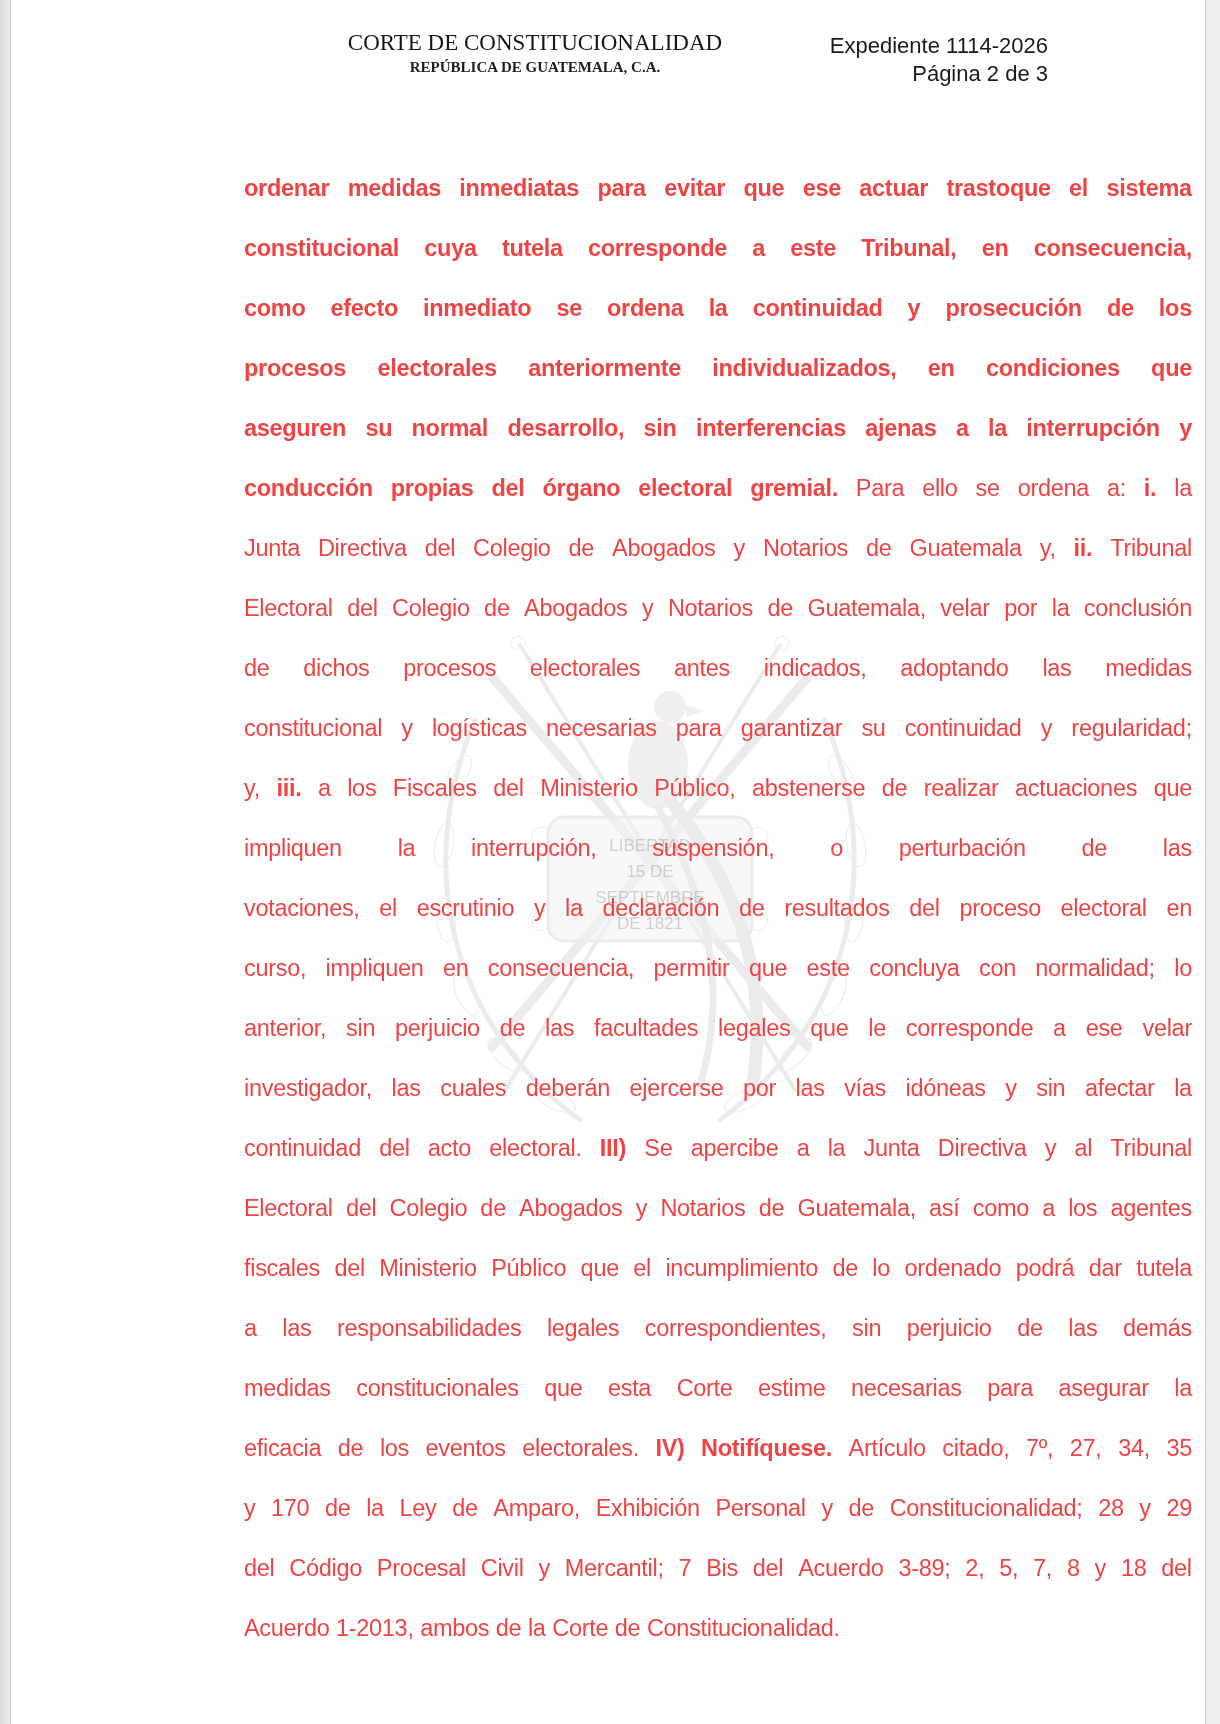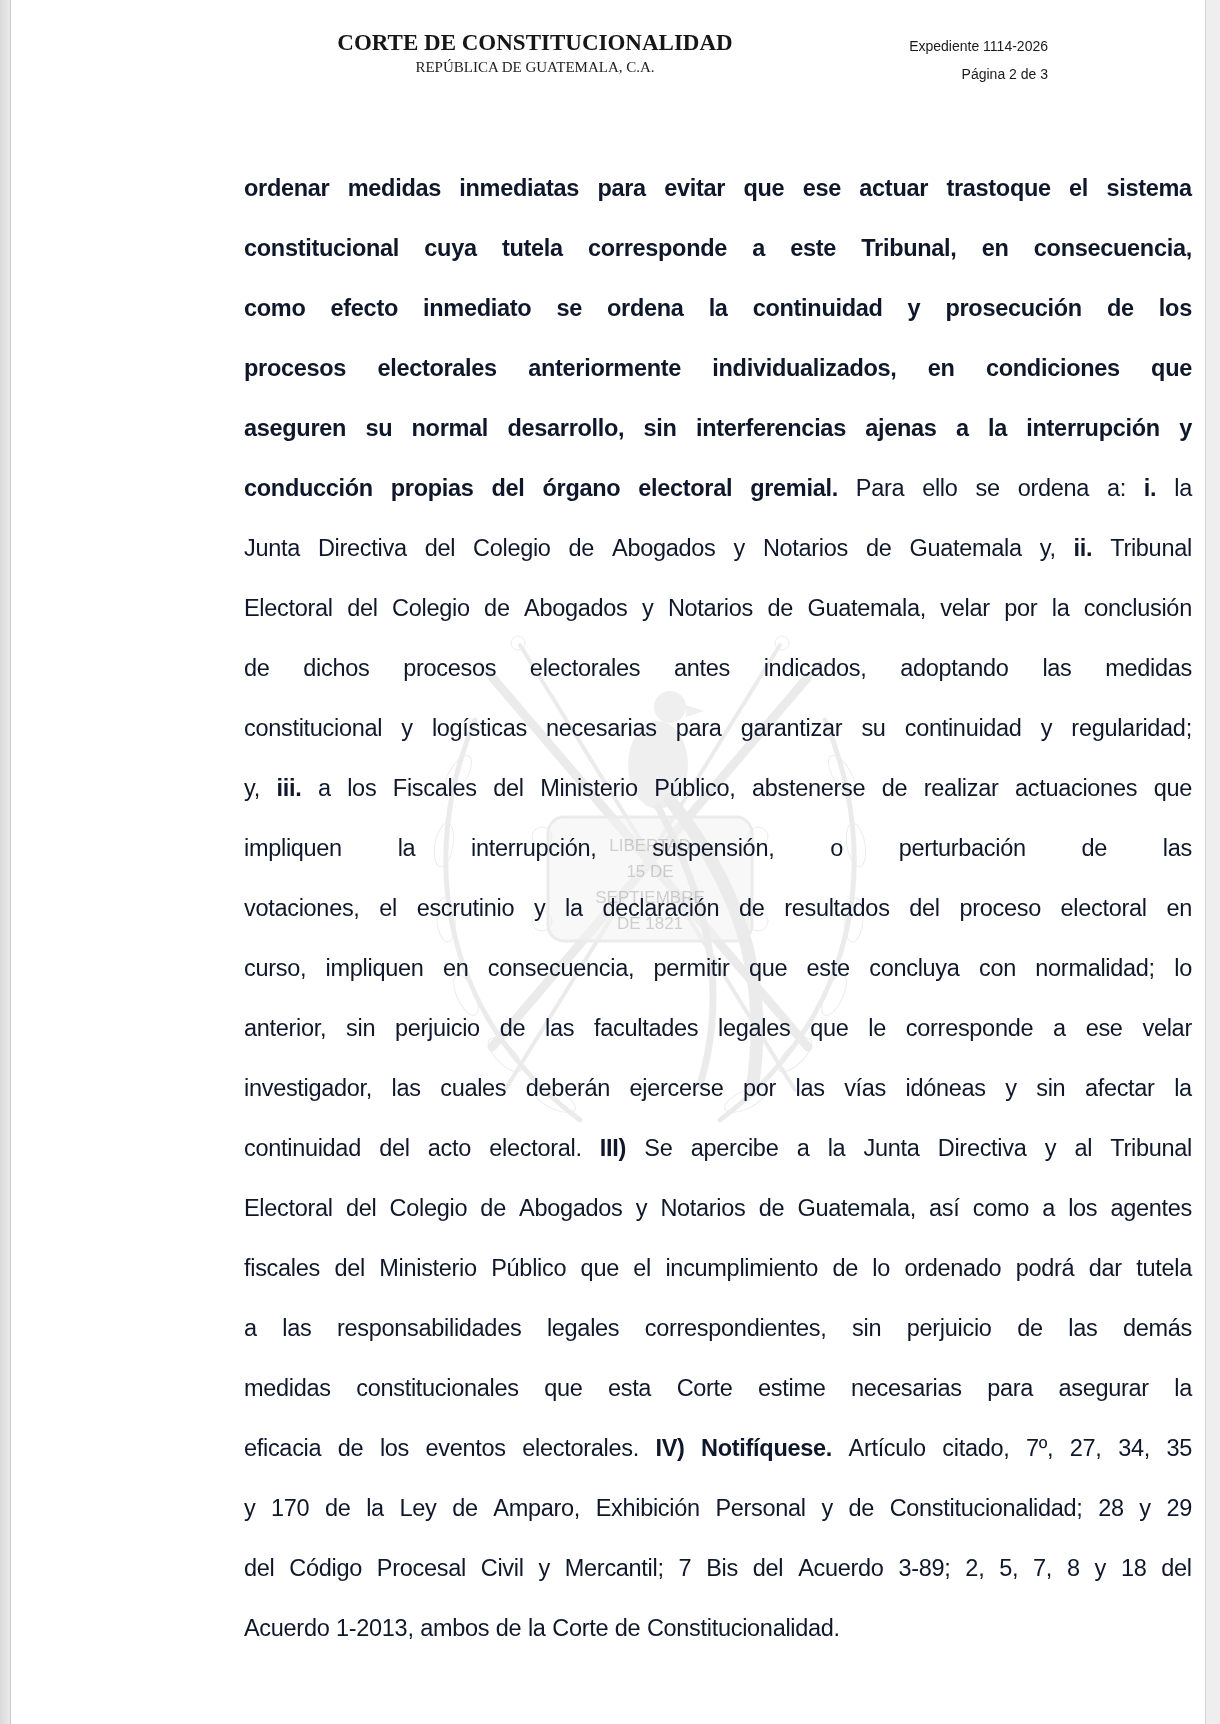--- a/index.html
+++ b/index.html
@@ -23,53 +23,54 @@
     background:#eeeeee;
     border-left:1px solid #d6d6d6;
   }
   
   .hdr-center{
     position:absolute;left:235px;top:30px;width:600px;
     text-align:center;
   }
   .hdr-title{
     font-family:"Liberation Serif", serif;
-    font-weight:bold;
+    font-weight:normal;
     font-size:23px;
     letter-spacing:0px;
     color:#161616;
     white-space:nowrap;
   }
   .hdr-subtitle{
     font-family:"Liberation Serif", serif;
     font-size:15px;
     margin-top:3px;
     color:#1e1e1e;
     white-space:nowrap;
+    font-weight:bold;
   }
   .hdr-right{
     position:absolute;top:32px;right:172px;
     text-align:right;
-    font-size:14px;
+    font-size:22px;
     line-height:28px;
     color:#1a1a1a;
   }
   
   .watermark{
     position:absolute;left:400px;top:585px;width:500px;height:570px;
     z-index:1;
     pointer-events:none;
   }
   
   .bodytext{
     position:absolute;left:244px;top:158px;width:948px;
     z-index:2;
     font-size:23.5px;
     letter-spacing:-0.3px;
-    color:#0f172a;
+    color:#ef4444;
   }
   .line{height:60px;line-height:60px;white-space:nowrap;}
   .line.just{display:flex;justify-content:space-between;}
   .line:not(.just) .w{margin-right:0.28em;}
   .w.b{font-weight:bold;}
 </style>
 </head>
 <body>
 
 <div id="page">

